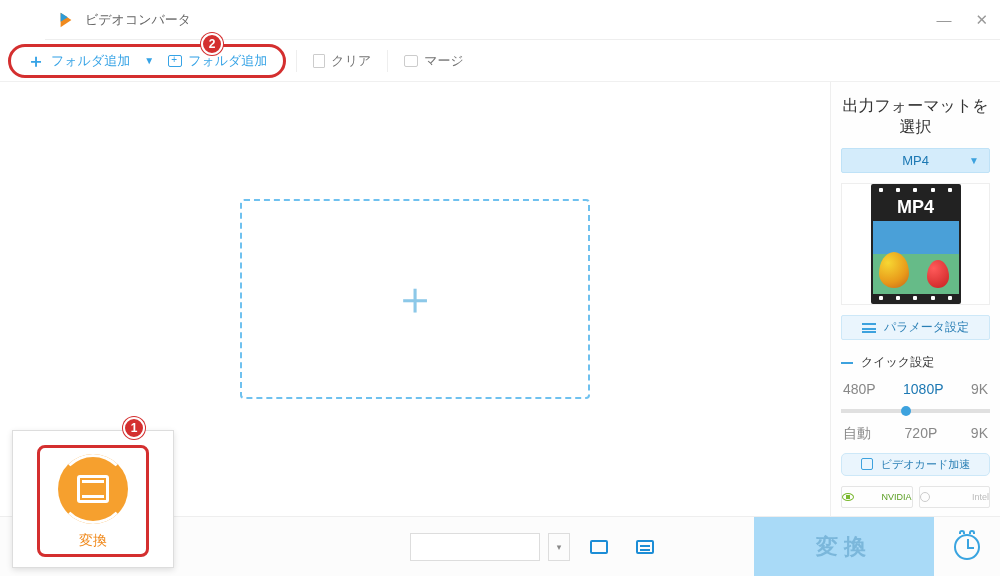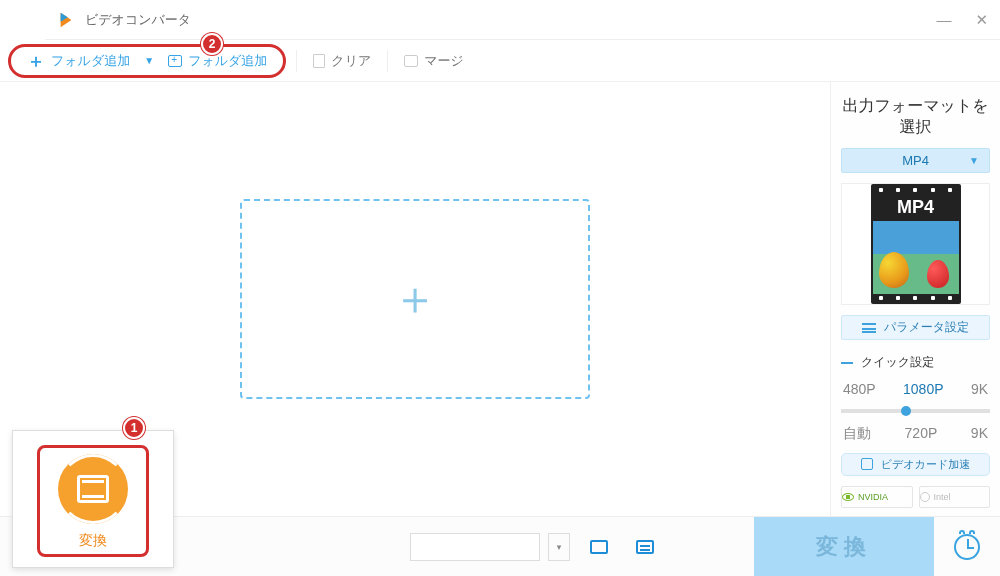--- a/index.html
+++ b/index.html
@@ -55,21 +55,21 @@
   .sliders-ico::after{content:"";position:absolute;top:3px;left:0;width:14px;height:2px;background:#3da2de;}
   .quick-row{ display:flex; align-items:center; gap:8px; font-size:12px; color:#333; margin-top:4px;}
   .quick-dash{width:12px;height:2px;background:#3da2de;}
   .res-row { display:flex; justify-content:space-between; font-size:14px; color:#888; padding:0 2px;}
   .res-row .accent{color:#1c78b3; font-weight:normal;}
   .res-bar { height:4px; background:linear-gradient(90deg,#e0e0e0,#e0e0e0); position:relative; margin:2px 0;}
   .res-bar::after{content:"";position:absolute;top:-3px;left:40%;width:10px;height:10px;border-radius:50%;background:#3da2de;}
   .gpu-btn { border:1px solid #cde8f8; background:#eaf5fd; height:28px; display:flex; align-items:center; justify-content:center; gap:8px; font-size:11px; color:#2a7fb5; cursor:pointer; border-radius:5px;}
   .chip-ico{width:12px;height:12px;border:1.5px solid #3da2de;border-radius:2px;}
   .vendor-row{display:flex;gap:6px;}
-  .vendor{flex:1;border:1px solid #e5e5e5;border-radius:2px;height:22px;display:flex;align-items:center;justify-content:flex-start;gap:4px;font-size:9px;}
+  .vendor{flex:1;border:1px solid #e5e5e5;border-radius:2px;height:22px;display:flex;align-items:center;justify-content:space-between;gap:4px;font-size:9px;}
   .vendor.nv{color:#5a9e22;}
   .vendor.intel{color:#bbb;}
   .nv-eye{width:12px;height:8px;background:radial-gradient(circle,#7ab82f 40%,transparent 41%);border:1px solid #7ab82f;border-radius:50%;}
 
   
   .modes-overlay { position:absolute; left:12px; bottom:8px; display:flex; gap:28px; background:#fff; padding:14px 24px 10px; border:1px solid #ddd; box-shadow:0 2px 6px rgba(0,0,0,0.12);}
   .mode { display:flex; flex-direction:column; align-items:center; gap:8px; cursor:pointer; padding:6px 18px 4px; position:relative;}
   .mode.active-highlight{ border:3px solid #d42f2f; border-radius:8px;}
   .badge.b1{ top:-14px; left:110px; }
   .mode-ico{ width:70px; height:70px; border-radius:50%; display:flex; align-items:center; justify-content:center;}

